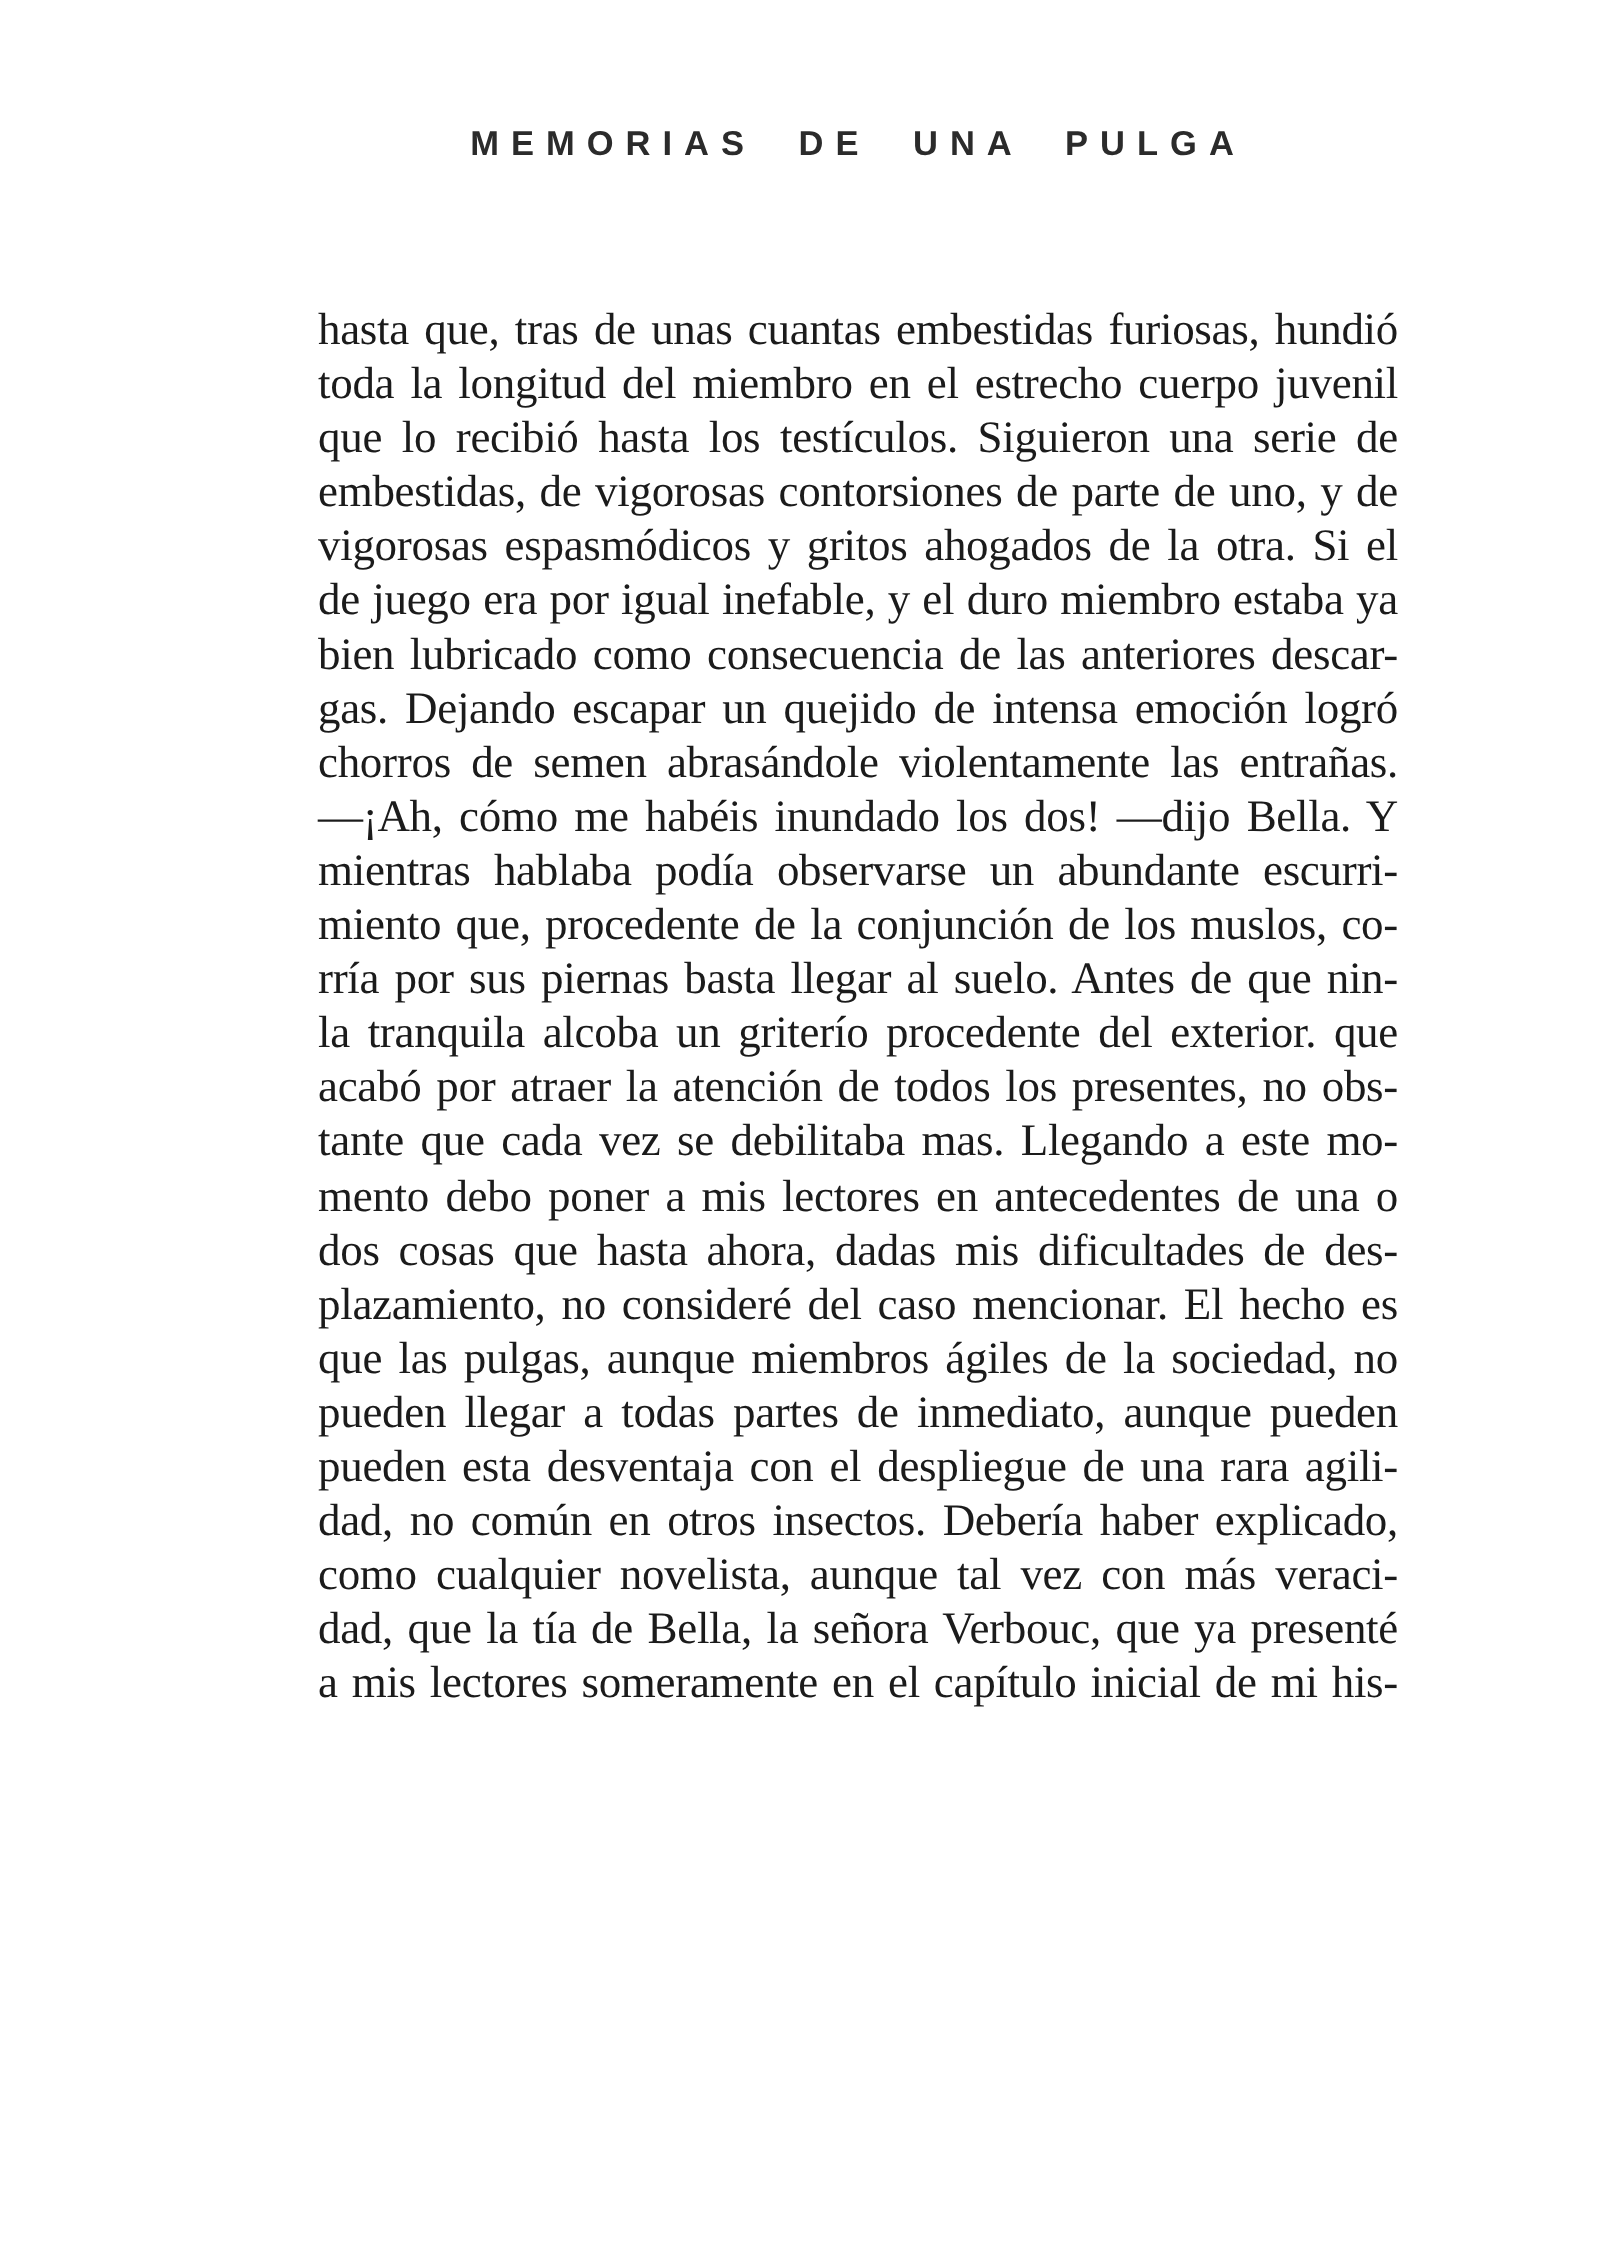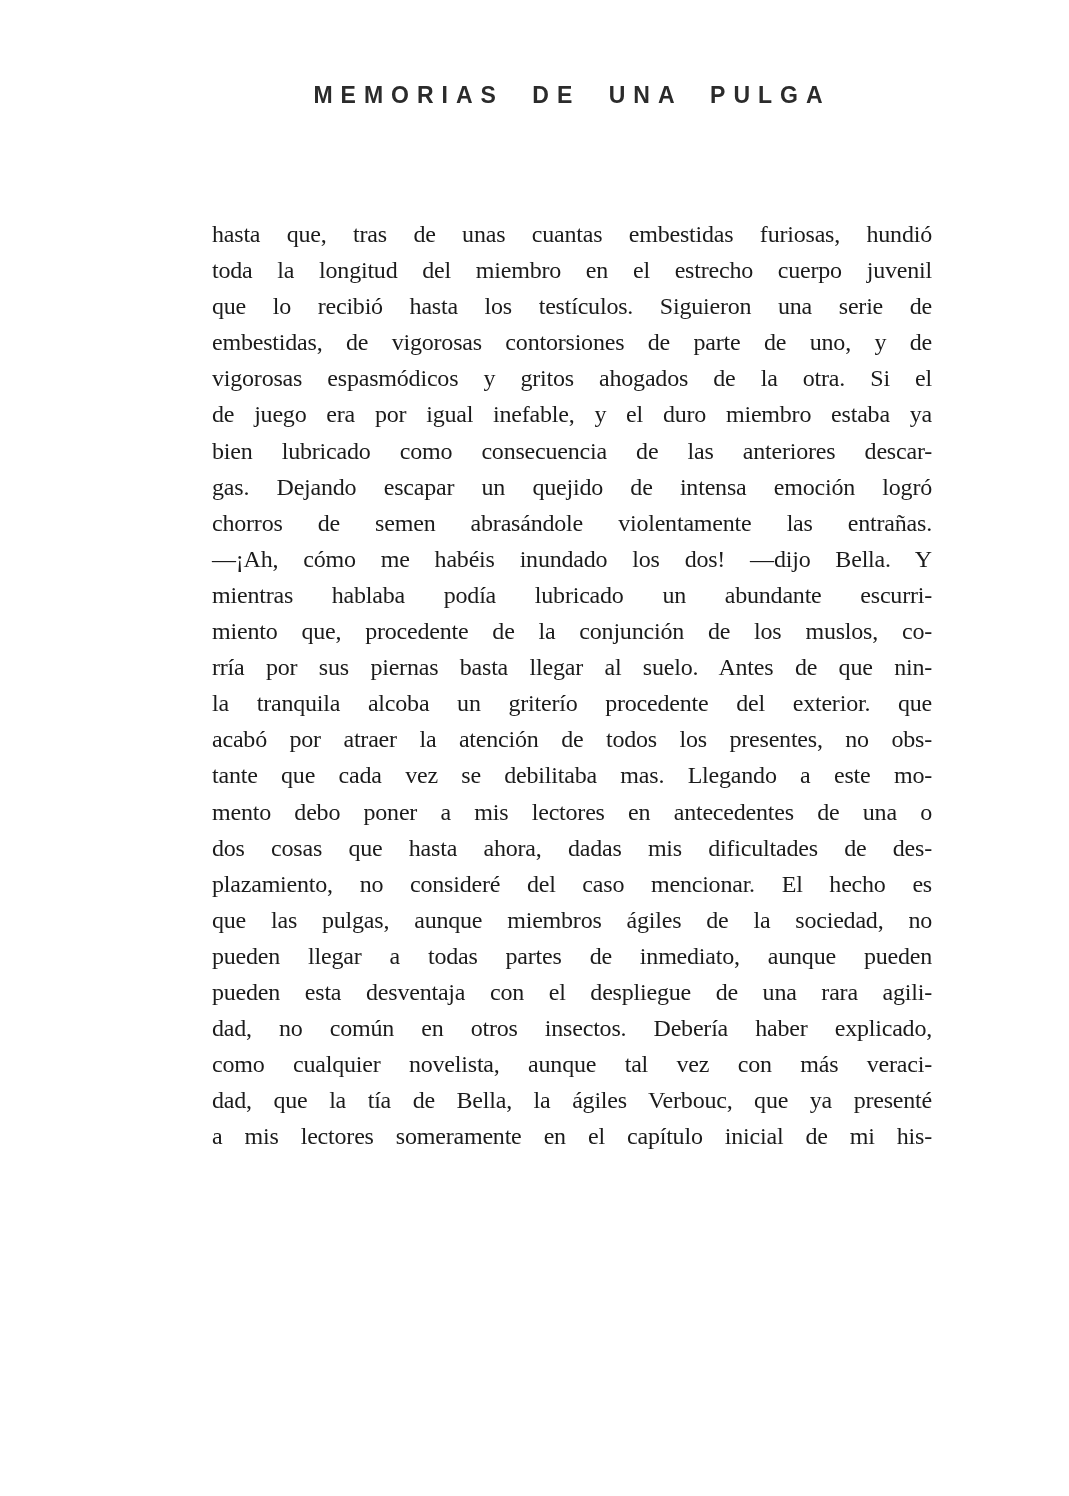--- a/index.html
+++ b/index.html
@@ -23,25 +23,25 @@
     font-family: "Liberation Sans", sans-serif;
     font-weight: bold;
     font-size: 23px;
     letter-spacing: 8px;
     word-spacing: 14px;
     color: #2b2b2b;
     white-space: nowrap;
   }
   .body-text {
     position: absolute;
-    top: 216px;
+    top: 202px;
     left: 212px;
     width: 720px;
     font-family: "Liberation Serif", serif;
-    font-size: 24px;
+    font-size: 30px;
     color: #1b1b1b;
   }
   .text-line {
     height: 36.1px;
     line-height: 36.1px;
     text-align: justify;
     text-align-last: justify;
     letter-spacing: -0.2px;
     white-space: normal;
     overflow: visible;
@@ -67,32 +67,32 @@
       <div class="text-line">hasta que, tras de unas cuantas embestidas furiosas, hundió</div>
       <div class="text-line">toda la longitud del miembro en el estrecho cuerpo juvenil</div>
       <div class="text-line">que lo recibió hasta los testículos. Siguieron una serie de</div>
       <div class="text-line">embestidas, de vigorosas contorsiones de parte de uno, y de</div>
       <div class="text-line">vigorosas espasmódicos y gritos ahogados de la otra. Si el</div>
       <div class="text-line">de juego era por igual inefable, y el duro miembro estaba ya</div>
       <div class="text-line">bien lubricado como consecuencia de las anteriores descar-</div>
       <div class="text-line">gas. Dejando escapar un quejido de intensa emoción logró</div>
       <div class="text-line">chorros de semen abrasándole violentamente las entrañas.</div>
       <div class="text-line">—¡Ah, cómo me habéis inundado los dos! —dijo Bella. Y</div>
-      <div class="text-line">mientras hablaba podía lubricado un abundante escurri-</div>
+      <div class="text-line">mientras hablaba podía observarse un abundante escurri-</div>
       <div class="text-line">miento que, procedente de la conjunción de los muslos, co-</div>
       <div class="text-line">rría por sus piernas basta llegar al suelo. Antes de que nin-</div>
       <div class="text-line">la tranquila alcoba un griterío procedente del exterior. que</div>
       <div class="text-line">acabó por atraer la atención de todos los presentes, no obs-</div>
       <div class="text-line">tante que cada vez se debilitaba mas. Llegando a este mo-</div>
       <div class="text-line">mento debo poner a mis lectores en antecedentes de una o</div>
       <div class="text-line">dos cosas que hasta ahora, dadas mis dificultades de des-</div>
       <div class="text-line">plazamiento, no consideré del caso mencionar. El hecho es</div>
       <div class="text-line">que las pulgas, aunque miembros ágiles de la sociedad, no</div>
       <div class="text-line">pueden llegar a todas partes de inmediato, aunque pueden</div>
       <div class="text-line">pueden esta desventaja con el despliegue de una rara agili-</div>
       <div class="text-line">dad, no común en otros insectos. Debería haber explicado,</div>
       <div class="text-line">como cualquier novelista, aunque tal vez con más veraci-</div>
-      <div class="text-line">dad, que la tía de Bella, la ágiles Verbouc, que ya presenté</div>
+      <div class="text-line">dad, que la tía de Bella, la señora Verbouc, que ya presenté</div>
       <div class="text-line">a mis lectores someramente en el capítulo inicial de mi his-</div>
     </div>
 
   <div class="page-number">131</div>
 </div>
 
 </body></html>

